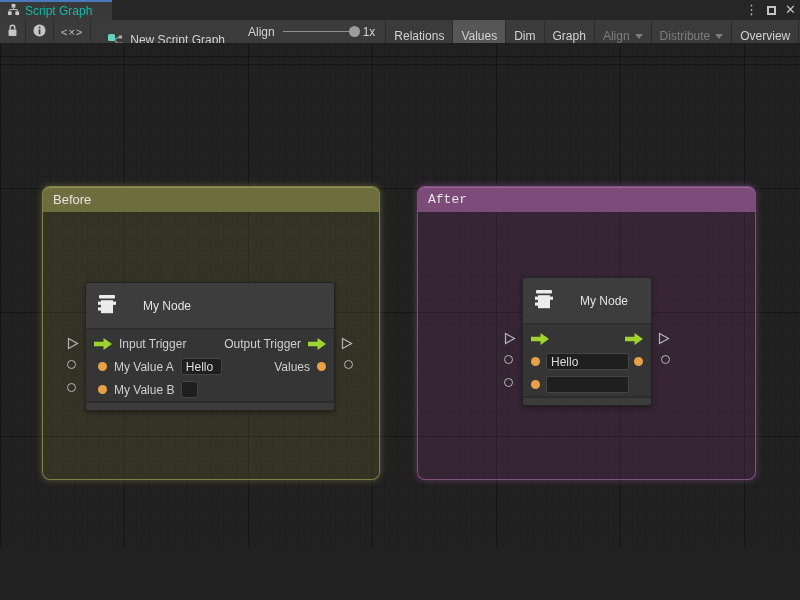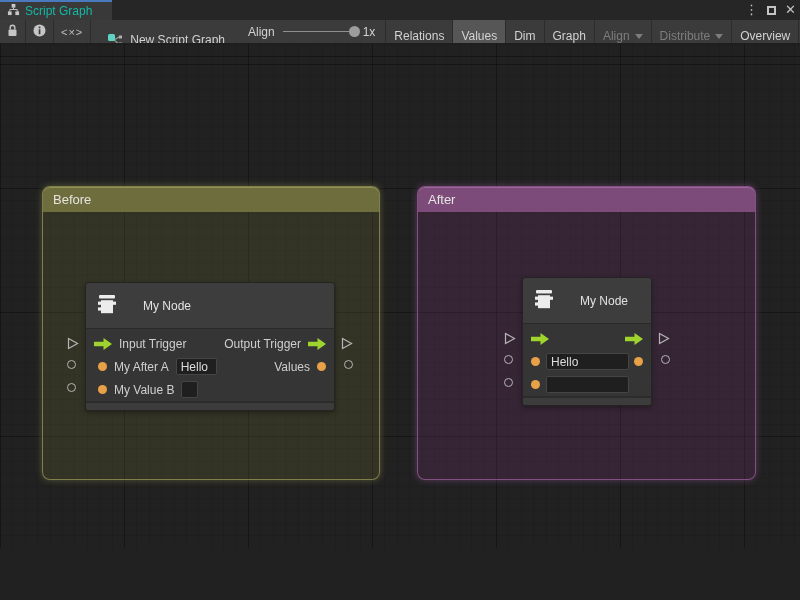--- a/index.html
+++ b/index.html
@@ -45,21 +45,21 @@
 
   
   .group { position:absolute; top:142px; width:338px; height:294px; border-radius:8px; }
   .group-header { height:25px; border-radius:7px 7px 0 0; display:flex; align-items:center;
     padding-left:10px; font-size:13px; color:#e4e4e0; }
   .group-before { left:42px; background:rgba(150,150,66,0.17); border:1px solid rgba(190,190,105,0.55);
     box-shadow:0 0 7px rgba(190,190,100,0.35); }
   .group-before .group-header { background:#6e6d3e; box-shadow:inset 0 1px 0 rgba(255,255,150,0.25); }
   .group-after { left:417px; width:339px; background:rgba(165,70,160,0.16); border:1px solid rgba(205,125,205,0.5);
     box-shadow:0 0 7px rgba(200,110,200,0.35); }
-  .group-after .group-header { background:#7d4b7a; box-shadow:inset 0 1px 0 rgba(255,180,255,0.25); }
+  .group-after .group-header { background:#7d4b7a; box-shadow:inset 0 1px 0 rgba(255,180,255,0.25);font-family:Liberation Mono, monospace; }
 
   
   .node-wrap { position:absolute; }
   .vs-node { position:relative; border:1px solid #242424; border-radius:3px; background:#353535;
     box-shadow:0 2px 5px rgba(0,0,0,0.35); }
   .node-header { height:46px; background:#3d3d3d; border-radius:3px 3px 0 0; border-bottom:1px solid #2a2a2a;
     display:flex; align-items:center; gap:24px; padding:0 12px 0 9px; }
   .node-title { font-size:12px; color:#e2e2e2; white-space:nowrap; }
   .node-body { padding-top:3px; }
   .node-row { height:23px; display:flex; justify-content:space-between; padding:0 8px; }
@@ -194,21 +194,21 @@
             <span class="row-side">
               <span class="port-label">Output Trigger</span>
               <svg class="flow-arrow" width="18" height="12" viewBox="0 0 18 12">
                 <path d="M0 3.8 H9.5 V0 L18 6 L9.5 12 V8.2 H0 Z" fill="#9fd42e"></path>
               </svg>
             </span>
           </div>
           <div class="node-row">
             <span class="row-side">
               <span class="value-dot" style="margin-left:4px;"></span>
-              <span class="port-label">My After A</span>
+              <span class="port-label">My Value A</span>
               <input class="inline-field fld-40" readonly="" value="Hello" style="">
             </span>
             <span class="row-side">
               <span class="port-label">Values</span>
               <span class="value-dot"></span>
             </span>
           </div>
           <div class="node-row">
             <span class="row-side">
               <span class="value-dot" style="margin-left:4px;"></span>

